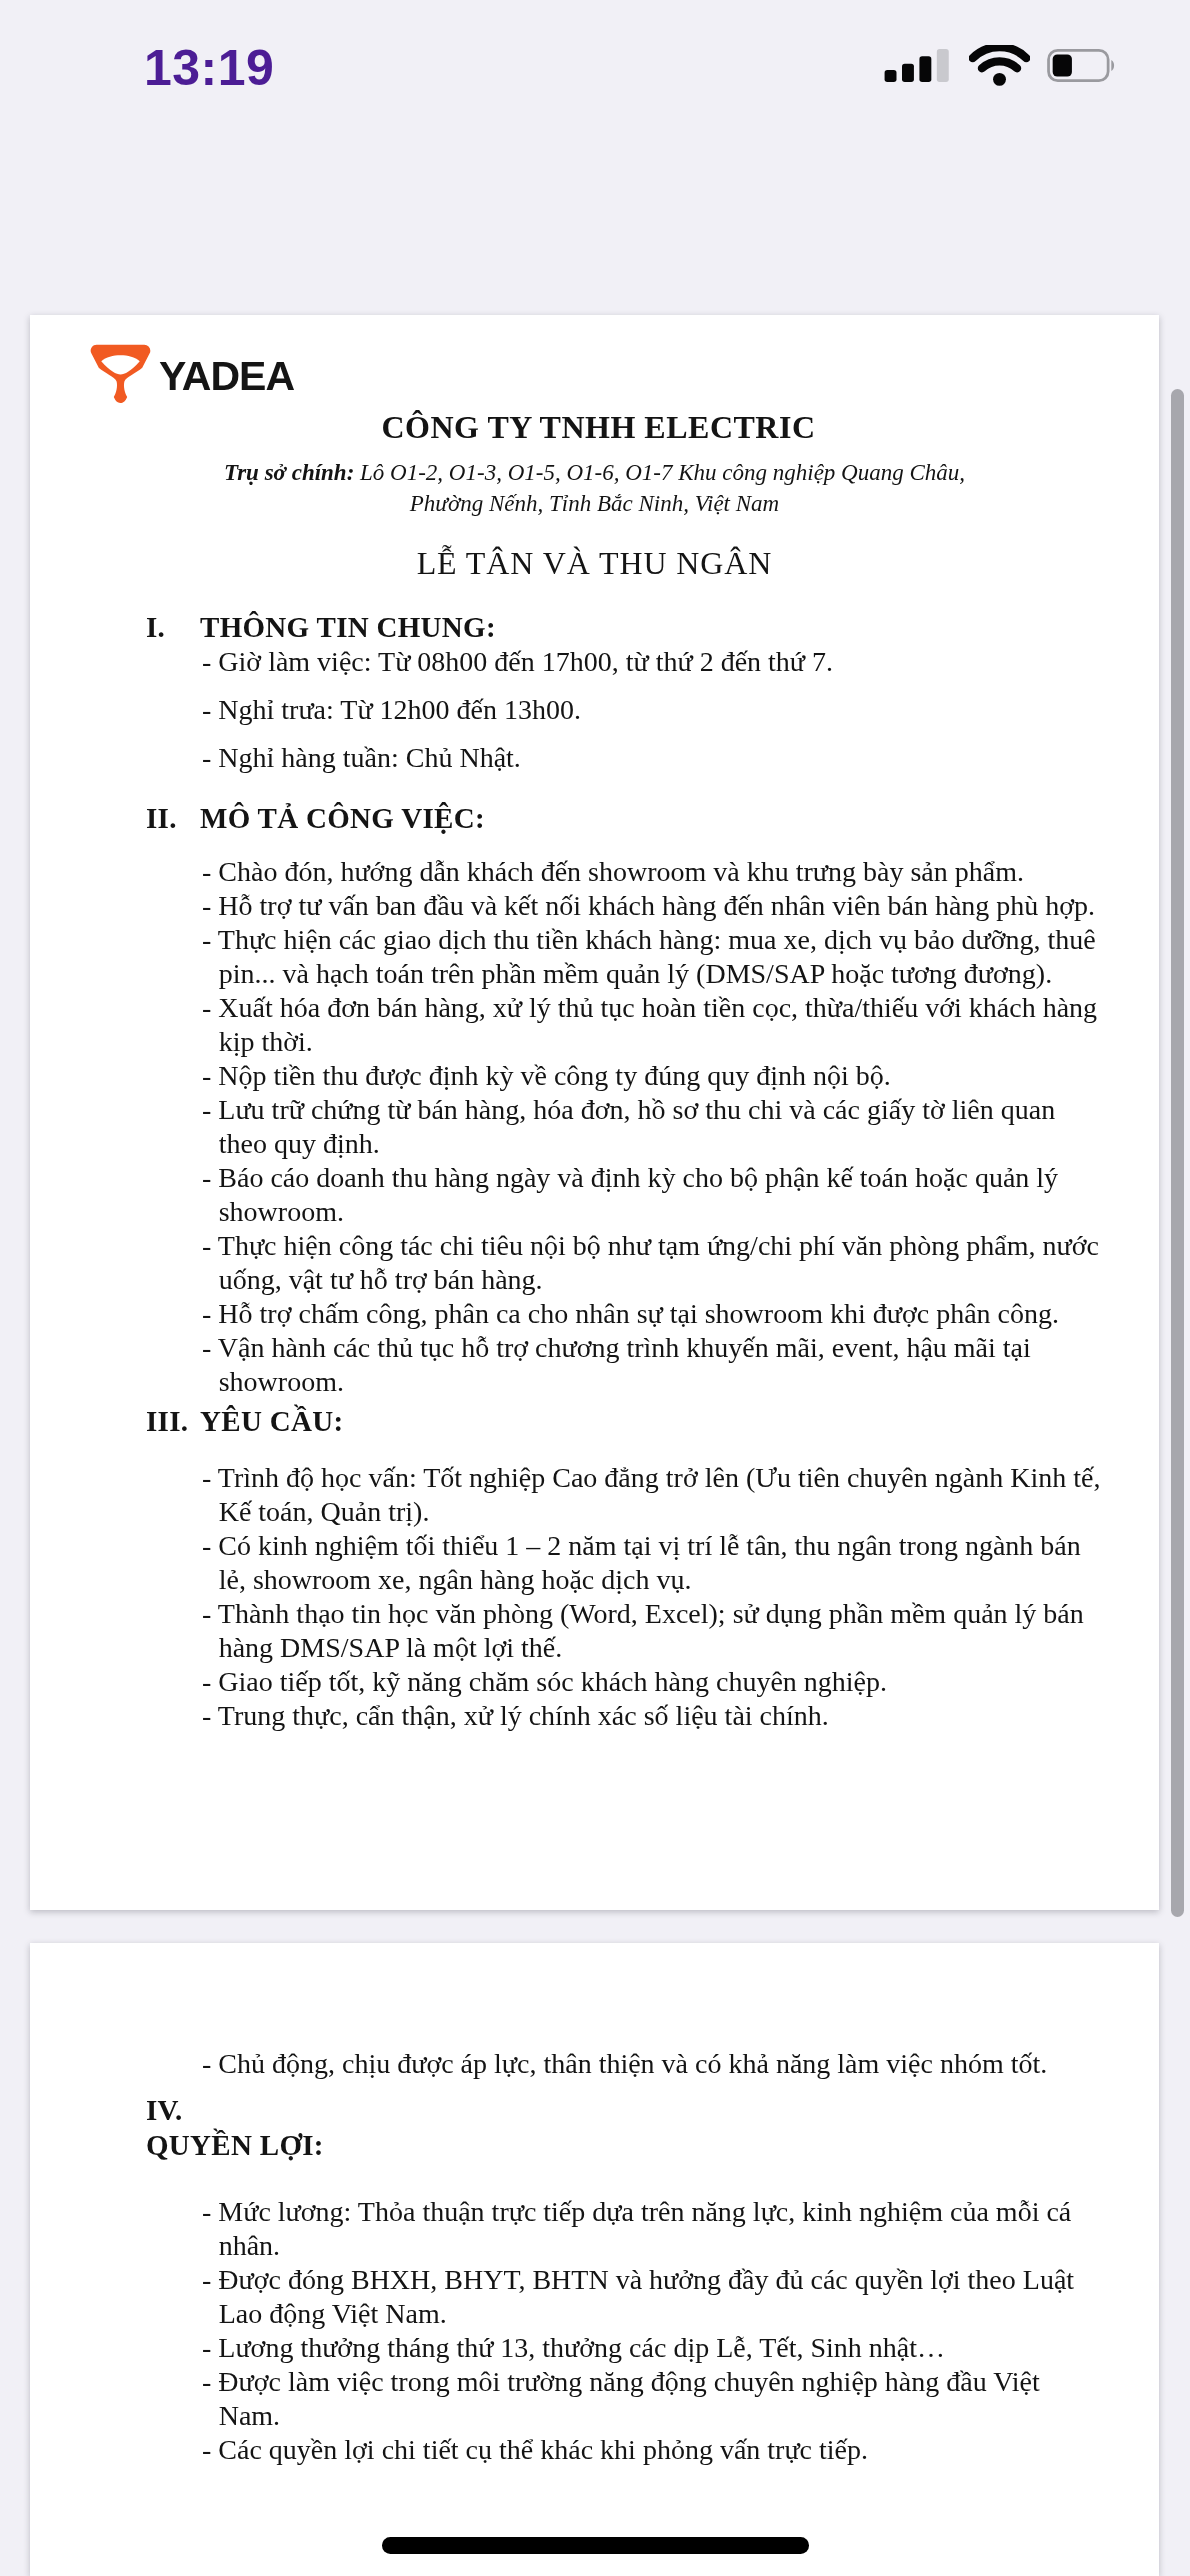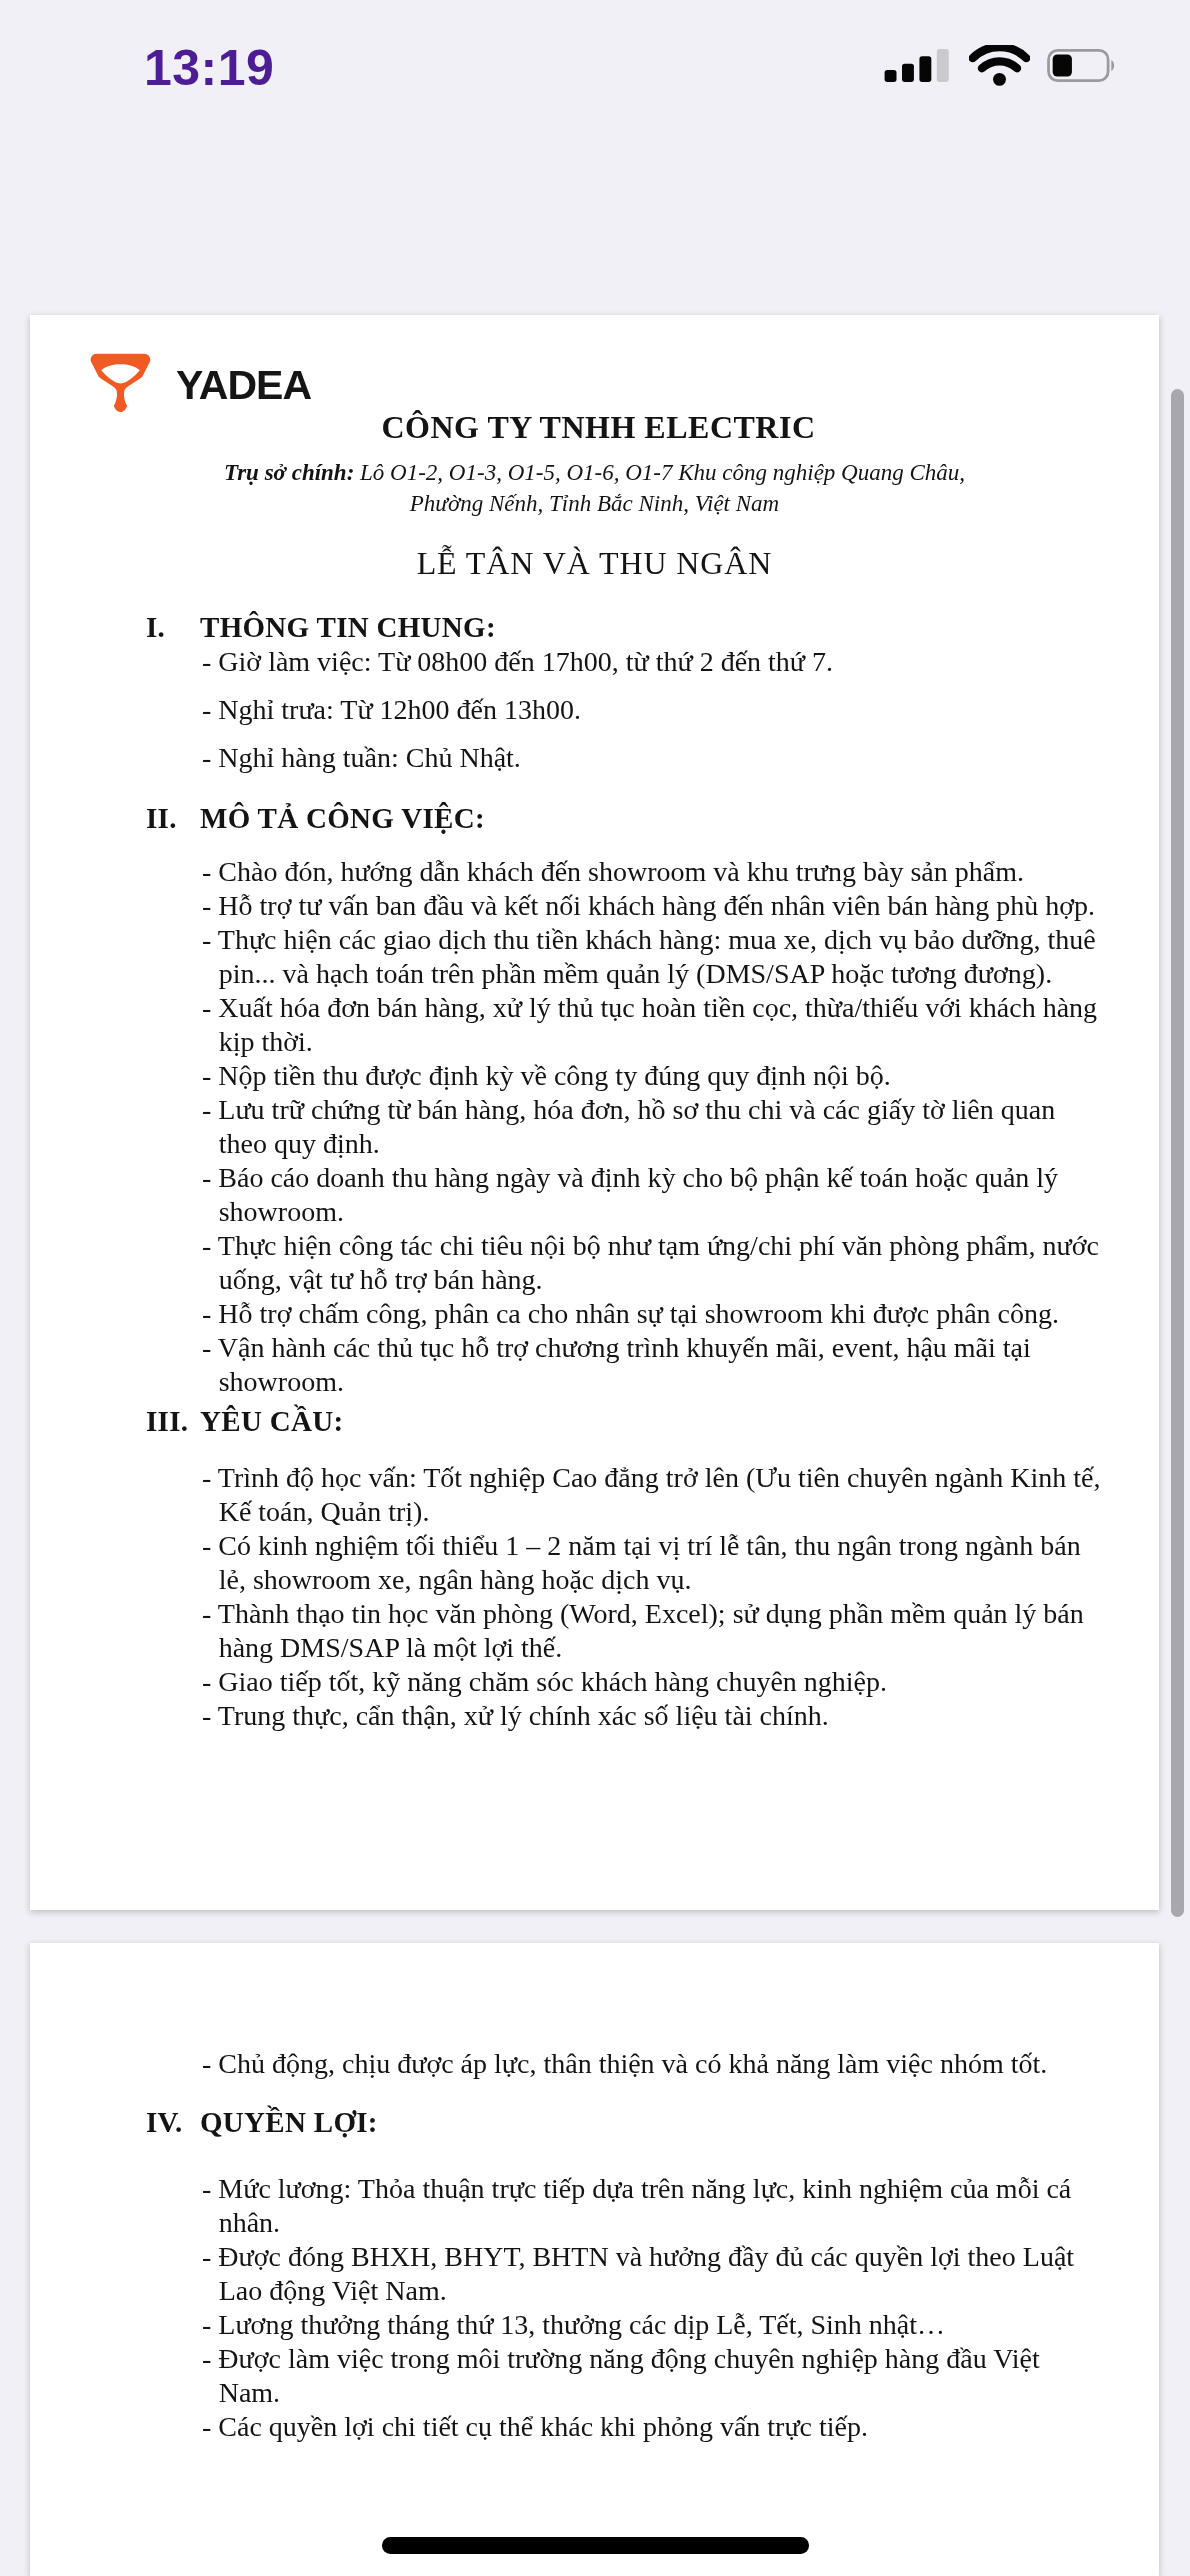--- a/index.html
+++ b/index.html
@@ -32,22 +32,22 @@
   
   .page{
     position:absolute;left:30px;width:1129px;background:#ffffff;
     box-shadow:0 1.9px 6.5px rgba(45,45,60,.28);
     overflow:hidden;
   }
   #page1{top:315px;height:1595px;}
   #page2{top:1943px;height:633px;}
   
   .logo{
-    position:absolute;left:56px;top:38px;
-    display:flex;align-items:center;gap:21px;
+    position:absolute;left:56px;top:29px;
+    display:flex;align-items:center;gap:4px;
   }
   .logo-text{
     font-family:"Liberation Sans","DejaVu Sans",sans-serif;
     font-weight:700;font-size:41px;letter-spacing:-0.9px;color:#151515;
   }
   
   .doc-header{text-align:center;margin-top:89px;}
   .company-name{font-weight:700;font-size:32px;line-height:46px;letter-spacing:0.5px;padding-left:8px;}
   .address{font-style:italic;font-size:23px;line-height:31px;margin-top:7.4px;}
   .address-label{font-weight:700;}
@@ -64,21 +64,21 @@
   }
   .item{padding-left:16.7px;text-indent:-16.7px;}
   .items.spaced .item{margin-bottom:14px;}
   #sec1-head{margin-top:28px;}
   #sec1-items{}
   #sec2-head{margin-top:26px;}
   #sec2-items{margin-top:18.5px;}
   #sec3-head{margin-top:5px;}
   #sec3-items{margin-top:22px;}
   #sec3-cont{margin-top:104px;}
-  #sec4-head{margin-top:24px;}
+  #sec4-head{margin-top:12px;flex-direction:column;}
   #sec4-items{margin-top:32px;}
   
   .home-indicator{
     position:absolute;left:382px;top:2537px;width:427px;height:16.7px;
     background:#000;border-radius:8.3px;
   }
 </style>
 </head>
 <body>
 

